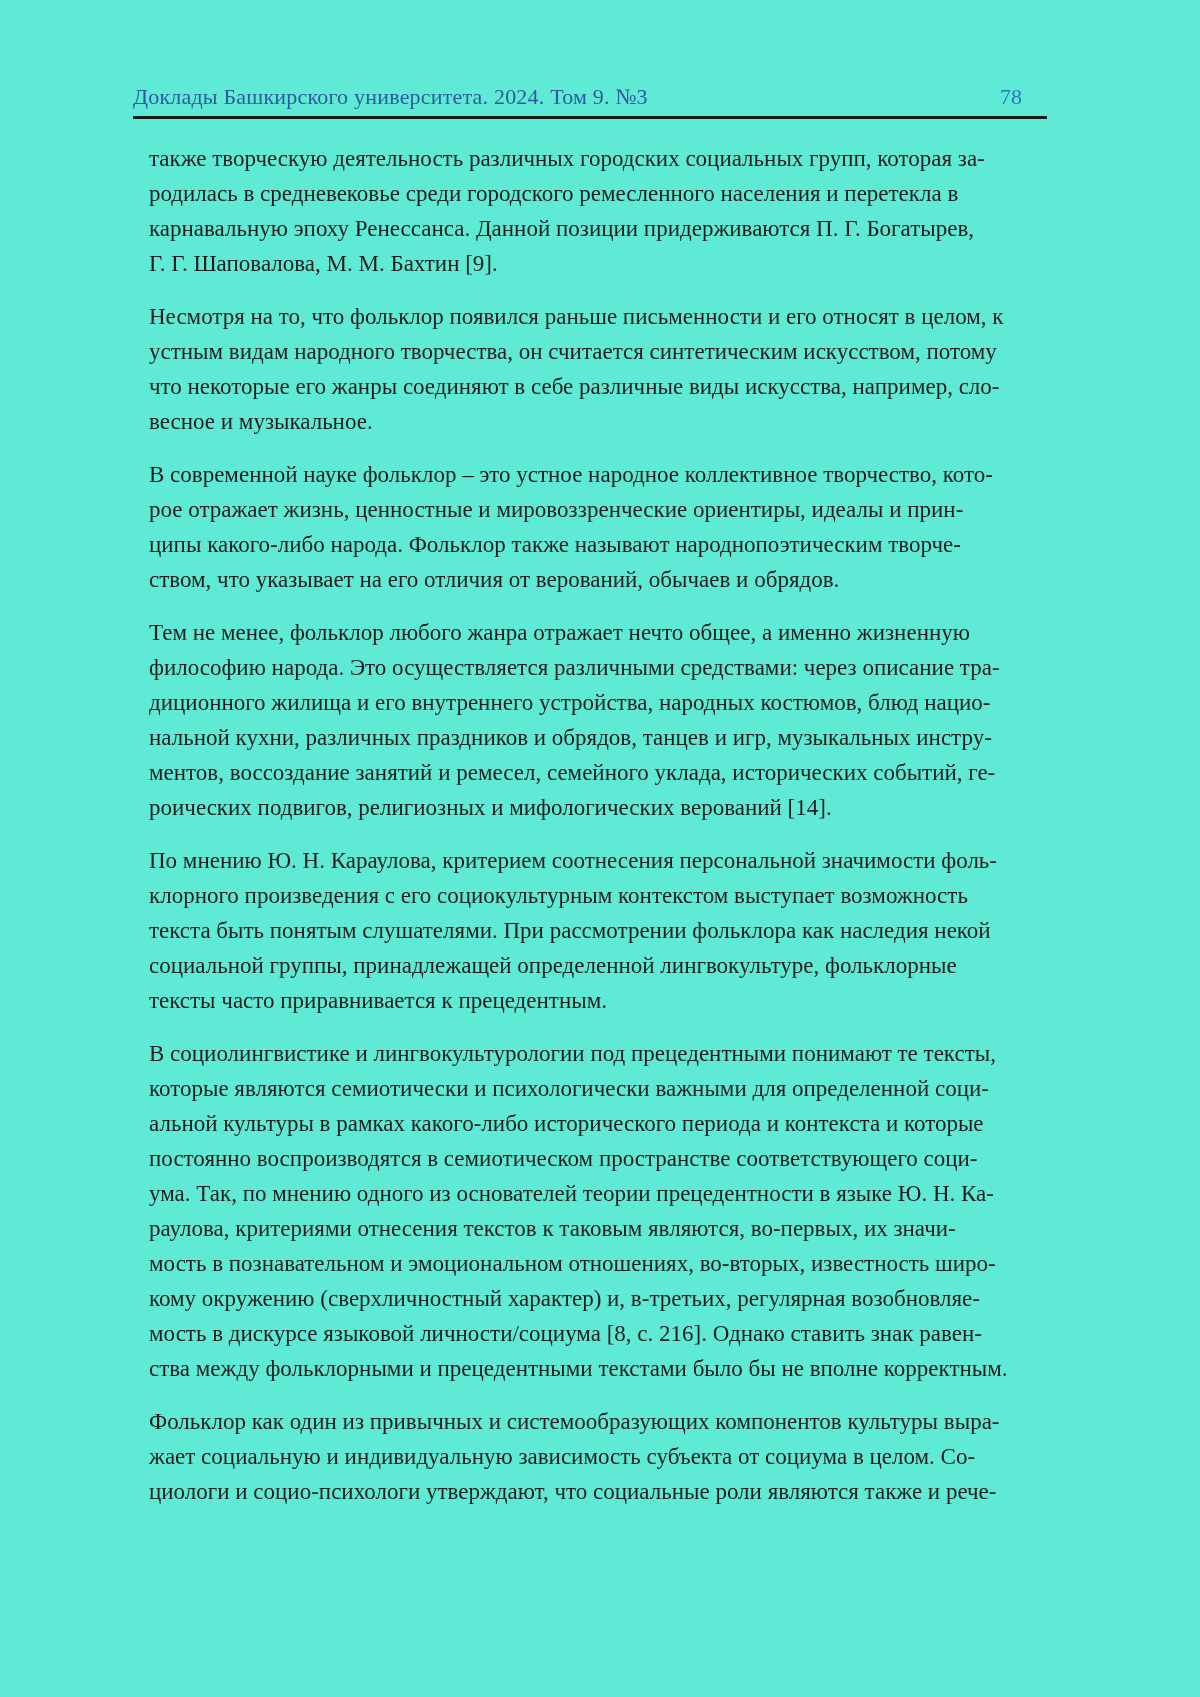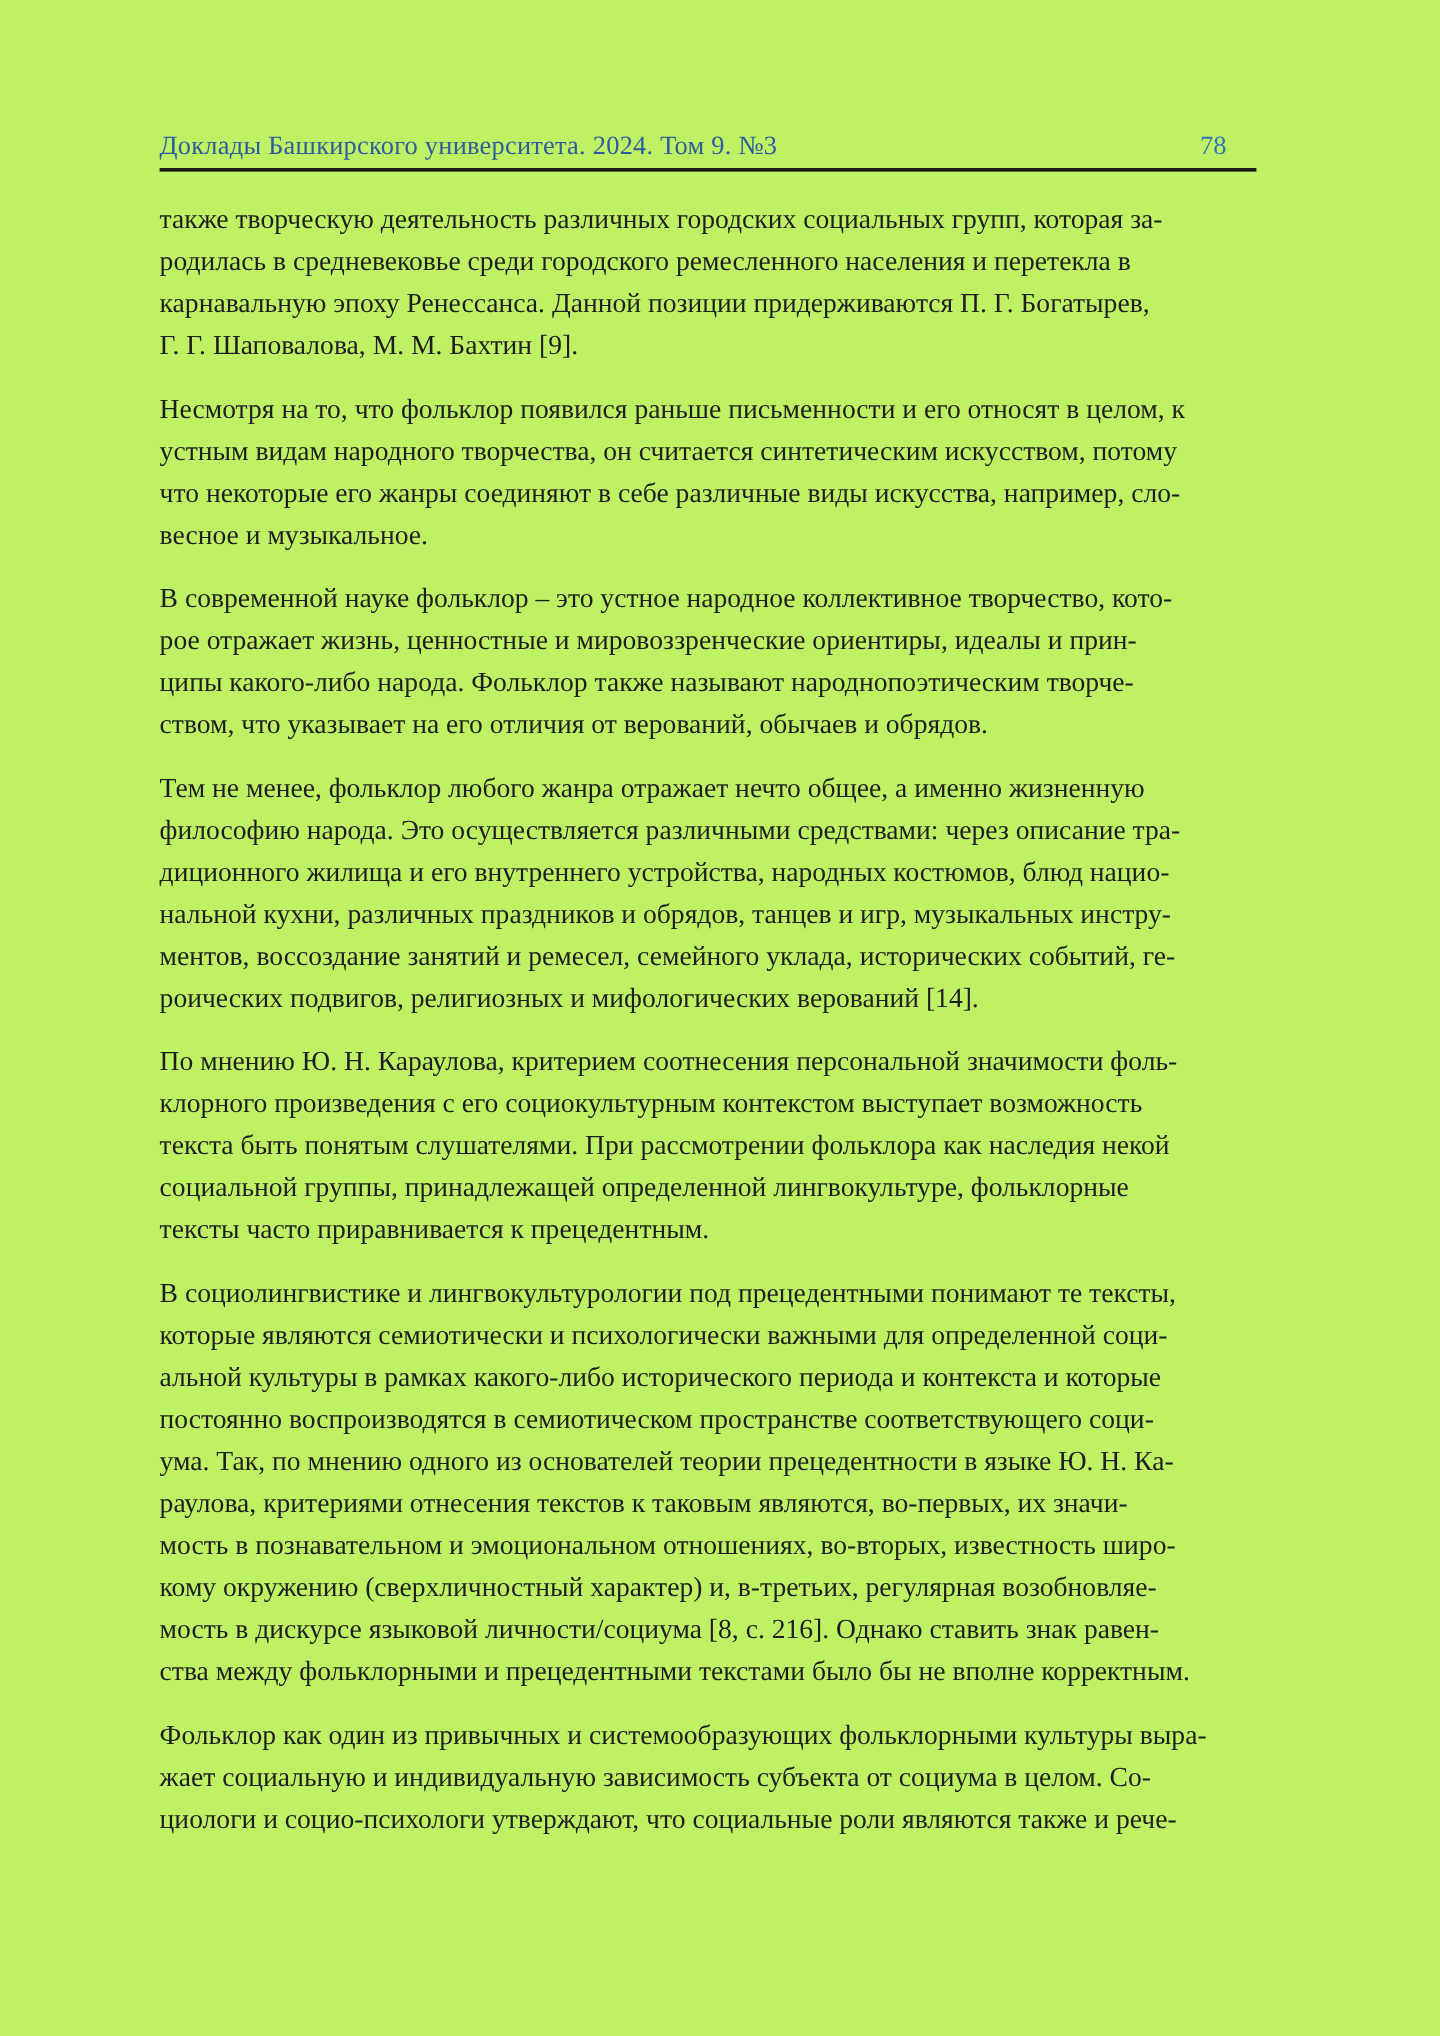--- a/index.html
+++ b/index.html
@@ -11,22 +11,22 @@
     width: 1200px;
     height: 1697px;
     font-family: "Liberation Serif", "DejaVu Serif", serif;
     color: #1e1e1e;
     overflow: hidden;
   }
   .page {
     box-sizing: border-box;
     width: 1200px;
     height: 1697px;
-    padding: 108px 153px 0 133px;
-    background: #bef264;
+    padding: 84px 153px 0 133px;
+    background: #5eead4;
   }
   .running-header {
     display: flex;
     justify-content: space-between;
     align-items: baseline;
     width: 914px;
     font-size: 22px;
     line-height: 26px;
   }
   .journal-title {
@@ -45,21 +45,21 @@
     border-top: 3px solid #1a1a1a;
     margin: 6px 0 0 0;
   }
   .article-body {
     margin-top: 22px;
     width: 914px;
     font-size: 23px;
     line-height: 35px;
   }
   .article-body p {
-    margin: 0 0 18px 0;
+    margin: 0 0 18px 16px;
     white-space: pre-line;
     text-align: left;
   }
 </style>
 </head>
 <body>
 
 <div class="page">
 
   <div class="running-header">
@@ -97,18 +97,18 @@
       <p>В социолингвистике и лингвокультурологии под прецедентными понимают те тексты,
 которые являются семиотически и психологически важными для определенной соци-
 альной культуры в рамках какого-либо исторического периода и контекста и которые
 постоянно воспроизводятся в семиотическом пространстве соответствующего соци-
 ума. Так, по мнению одного из основателей теории прецедентности в языке Ю. Н. Ка-
 раулова, критериями отнесения текстов к таковым являются, во-первых, их значи-
 мость в познавательном и эмоциональном отношениях, во-вторых, известность широ-
 кому окружению (сверхличностный характер) и, в-третьих, регулярная возобновляе-
 мость в дискурсе языковой личности/социума [8, с. 216]. Однако ставить знак равен-
 ства между фольклорными и прецедентными текстами было бы не вполне корректным.</p>
-      <p>Фольклор как один из привычных и системообразующих фольклорными культуры выра-
+      <p>Фольклор как один из привычных и системообразующих компонентов культуры выра-
 жает социальную и индивидуальную зависимость субъекта от социума в целом. Со-
 циологи и социо-психологи утверждают, что социальные роли являются также и рече-</p>
     </div>
 
 </div>
 
 </body></html>

